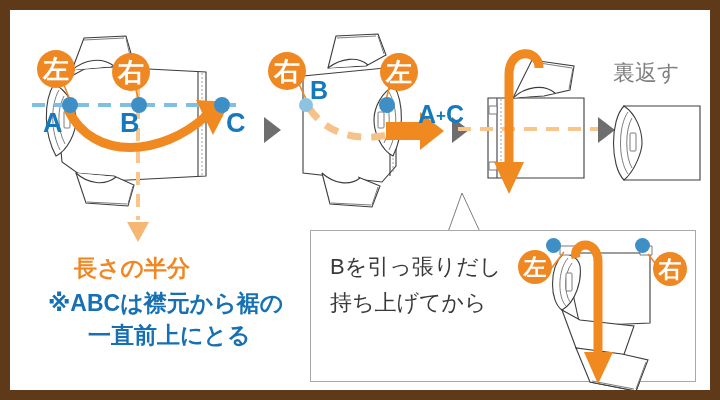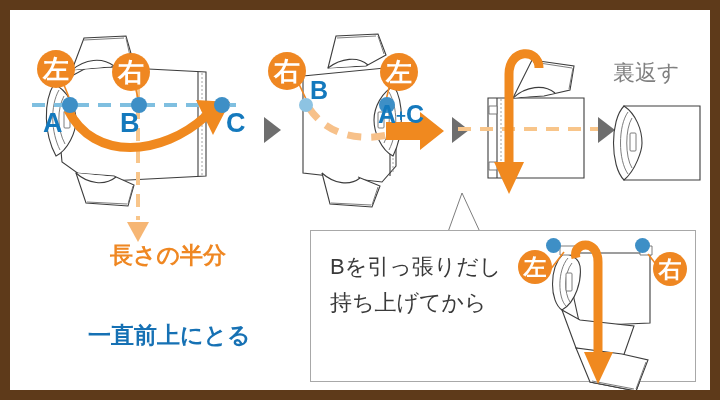--- a/index.html
+++ b/index.html
@@ -277,26 +277,27 @@
 
     <div class="badge b-md" style="left:508px;top:240px;">左</div>
     <div class="badge b-md" style="left:643px;top:242px;">右</div>
 
     <div class="plabel big" style="left:33px;top:100px;">A</div>
     <div class="plabel big" style="left:110px;top:100px;">B</div>
     <div class="plabel big" style="left:216px;top:100px;">C</div>
 
     <div class="plabel mid" style="left:300px;top:68px;">B</div>
 
-    <div class="plabel mid" style="left:368px;top:92px;text-align:center;">
+    <div class="plabel mid" style="left:408px;top:92px;text-align:center;">
       <span>A</span><span class="plus">+</span><span>C</span>
     </div>
 
-    <div class="cap-orange" style="left:64px;top:230px;margin-left:36px;">長さの半分</div>
-
+    <div class="cap-orange" style="left:64px;top:243px;">長さの半分</div>
+
+    <div class="cap-blue" style="left:38px;top:278px;">※ABCは襟元から裾の</div>
     <div class="cap-blue" style="left:38px;top:310px;margin-left:40px;">一直前上にとる</div>
 
     <div class="cap-gray" style="left:603px;top:48px;text-align:center;">裏返す</div>
 
     <div class="cap-dark" style="left:320px;top:240px;">Bを引っ張りだし</div>
     <div class="cap-dark" style="left:320px;top:276px;">持ち上げてから</div>
 
   </div>
 </div>
 

